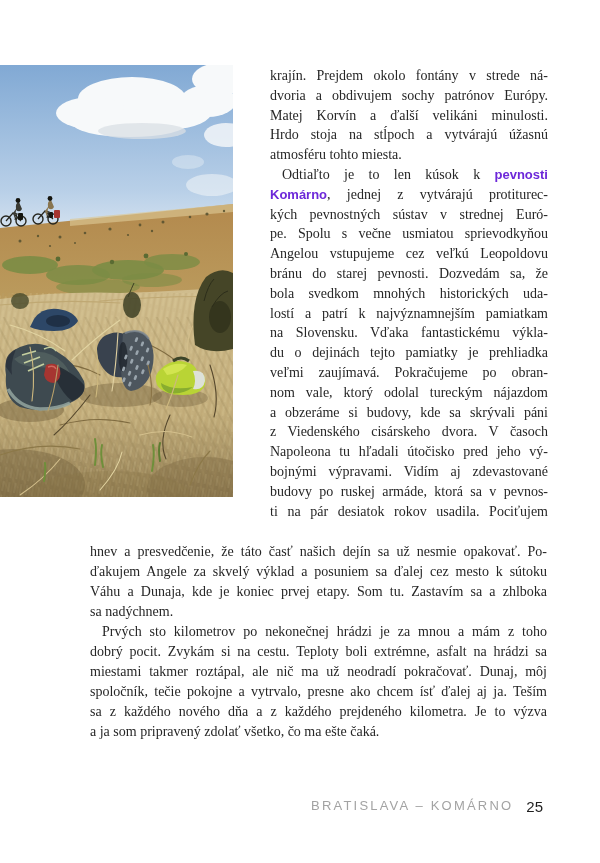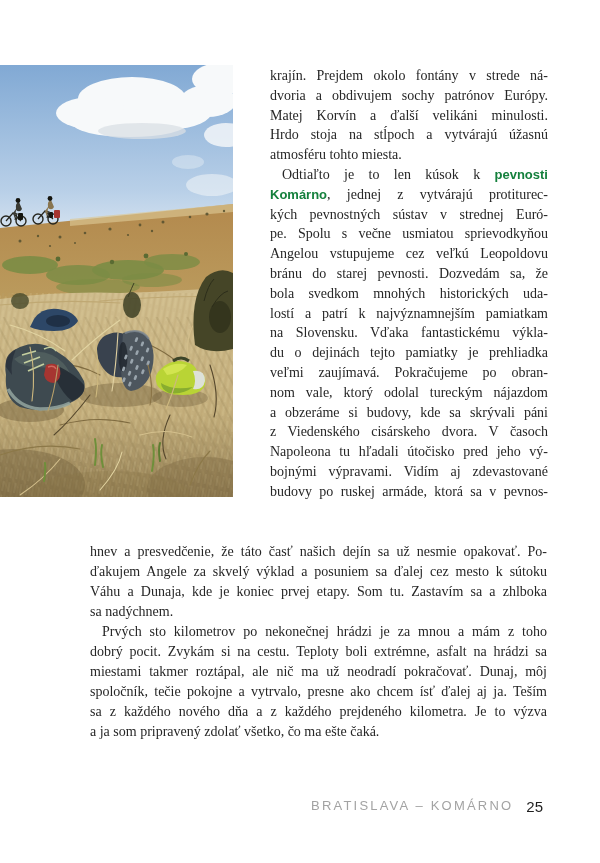--- a/index.html
+++ b/index.html
@@ -10,21 +10,21 @@
   .photo{position:absolute;left:0;top:65px;width:233px;height:432px;display:block;}
   .col{position:absolute;left:270px;top:66px;width:278px;}
   .fw{position:absolute;left:90px;top:542px;width:457px;}
   .ln{
     font-size:14px;line-height:19.8px;height:19.8px;
     text-align:justify;text-align-last:justify;overflow:hidden;white-space:normal;
   }
   .fw .ln{line-height:20px;height:20px;}
   .ln.end{text-align-last:left;}
   .ln.ind{text-indent:12px;}
-  b.sans{font-family:"Liberation Sans",sans-serif;font-weight:700;font-size:13px;color:#15803d;}
+  b.sans{font-family:"Liberation Sans",sans-serif;font-weight:700;font-size:13px;color:#6d28d9;}
   .footer{position:absolute;top:798px;right:70px;display:flex;align-items:flex-start;gap:13px;}
   .running{font-family:"Liberation Sans",sans-serif;font-size:13px;letter-spacing:2.2px;color:#a3a3a3;white-space:nowrap;}
   .pnum{font-family:"Liberation Sans",sans-serif;font-size:15px;font-weight:400;color:#1f1f1f;}
 </style>
 </head>
 <body>
 
 <div class="page">
 
   <svg class="photo" viewBox="0 0 233 432" preserveAspectRatio="none">
@@ -252,20 +252,21 @@
     <div class="ln">lostí a patrí k najvýznamnejším pamiatkam</div>
     <div class="ln">na Slovensku. Vďaka fantastickému výkla-</div>
     <div class="ln">du o dejinách tejto pamiatky je prehliadka</div>
     <div class="ln">veľmi zaujímavá. Pokračujeme po obran-</div>
     <div class="ln">nom vale, ktorý odolal tureckým nájazdom</div>
     <div class="ln">a obzeráme si budovy, kde sa skrývali páni</div>
     <div class="ln">z Viedenského cisárskeho dvora. V časoch</div>
     <div class="ln">Napoleona tu hľadali útočisko pred jeho vý-</div>
     <div class="ln">bojnými výpravami. Vidím aj zdevastované</div>
     <div class="ln">budovy po ruskej armáde, ktorá sa v pevnos-</div>
+    <div class="ln">ti na pár desiatok rokov usadila. Pociťujem</div>
   </div>
 
   <div class="fw">
     <div class="ln">hnev a presvedčenie, že táto časť našich dejín sa už nesmie opakovať. Po-</div>
     <div class="ln">ďakujem Angele za skvelý výklad a posuniem sa ďalej cez mesto k sútoku</div>
     <div class="ln">Váhu a Dunaja, kde je koniec prvej etapy. Som tu. Zastavím sa a zhlboka</div>
     <div class="ln end">sa nadýchnem.</div>
     <div class="ln ind">Prvých sto kilometrov po nekonečnej hrádzi je za mnou a mám z toho</div>
     <div class="ln">dobrý pocit. Zvykám si na cestu. Teploty boli extrémne, asfalt na hrádzi sa</div>
     <div class="ln">miestami takmer roztápal, ale nič ma už neodradí pokračovať. Dunaj, môj</div>

